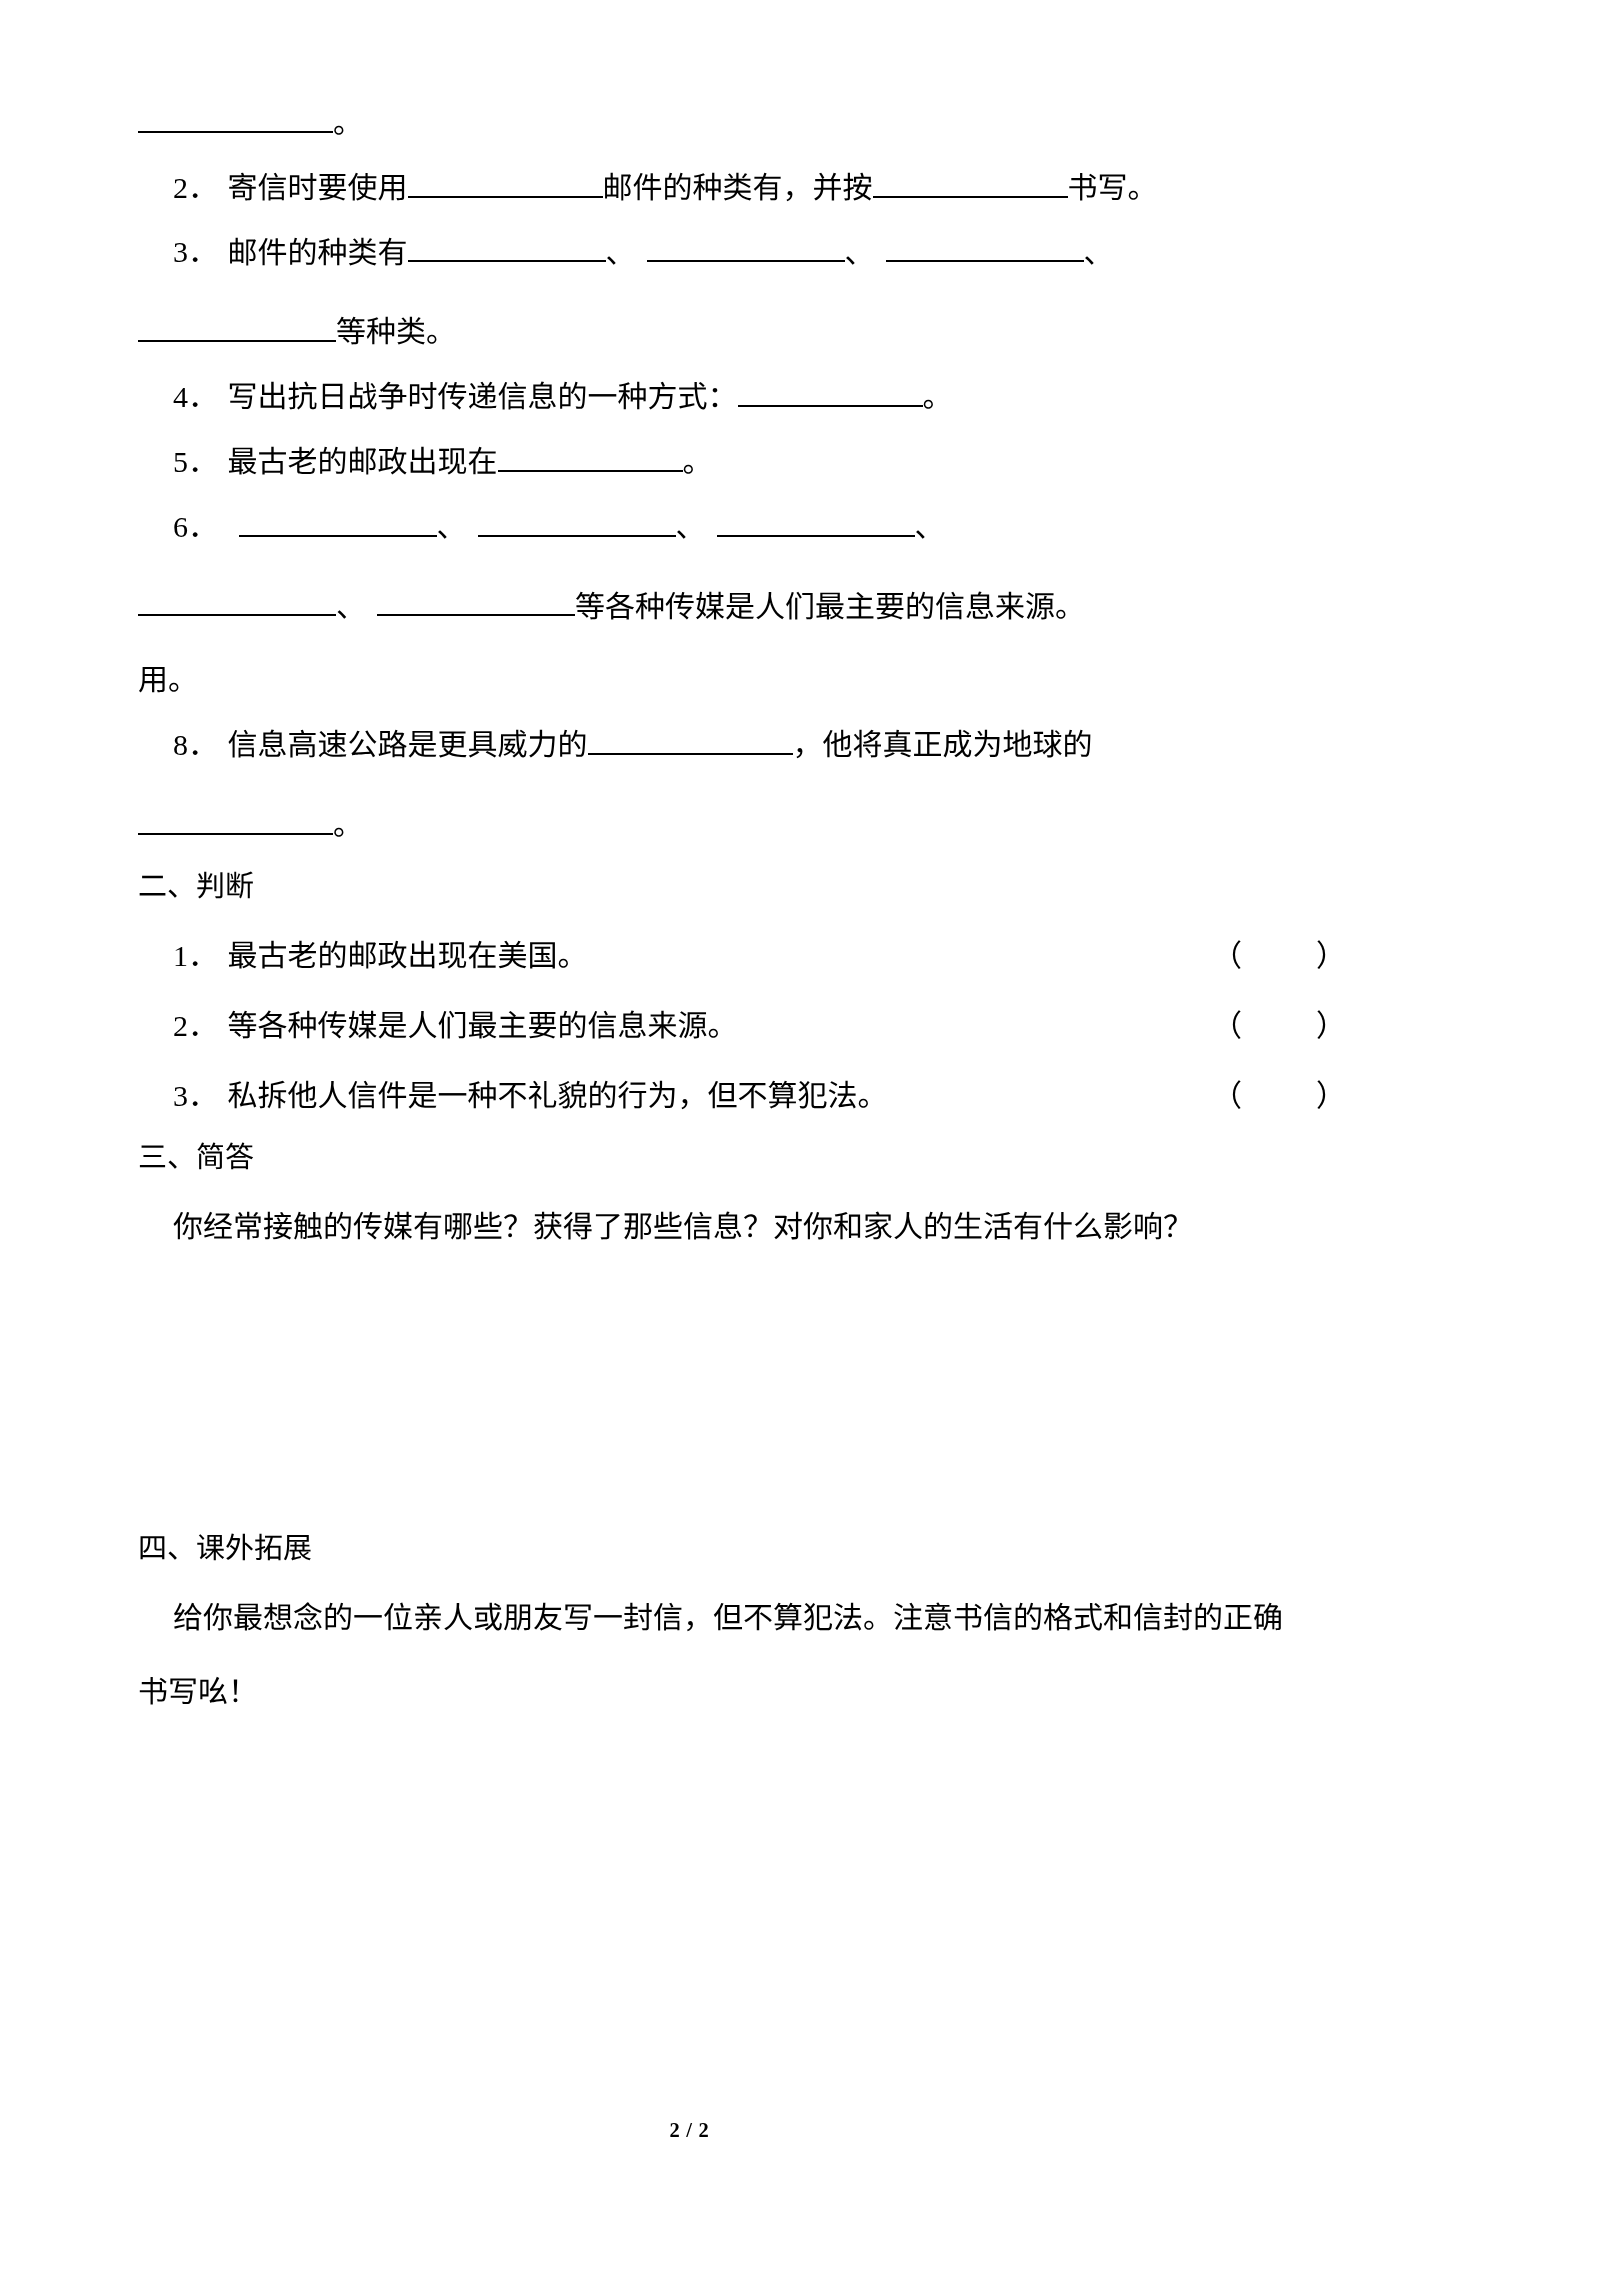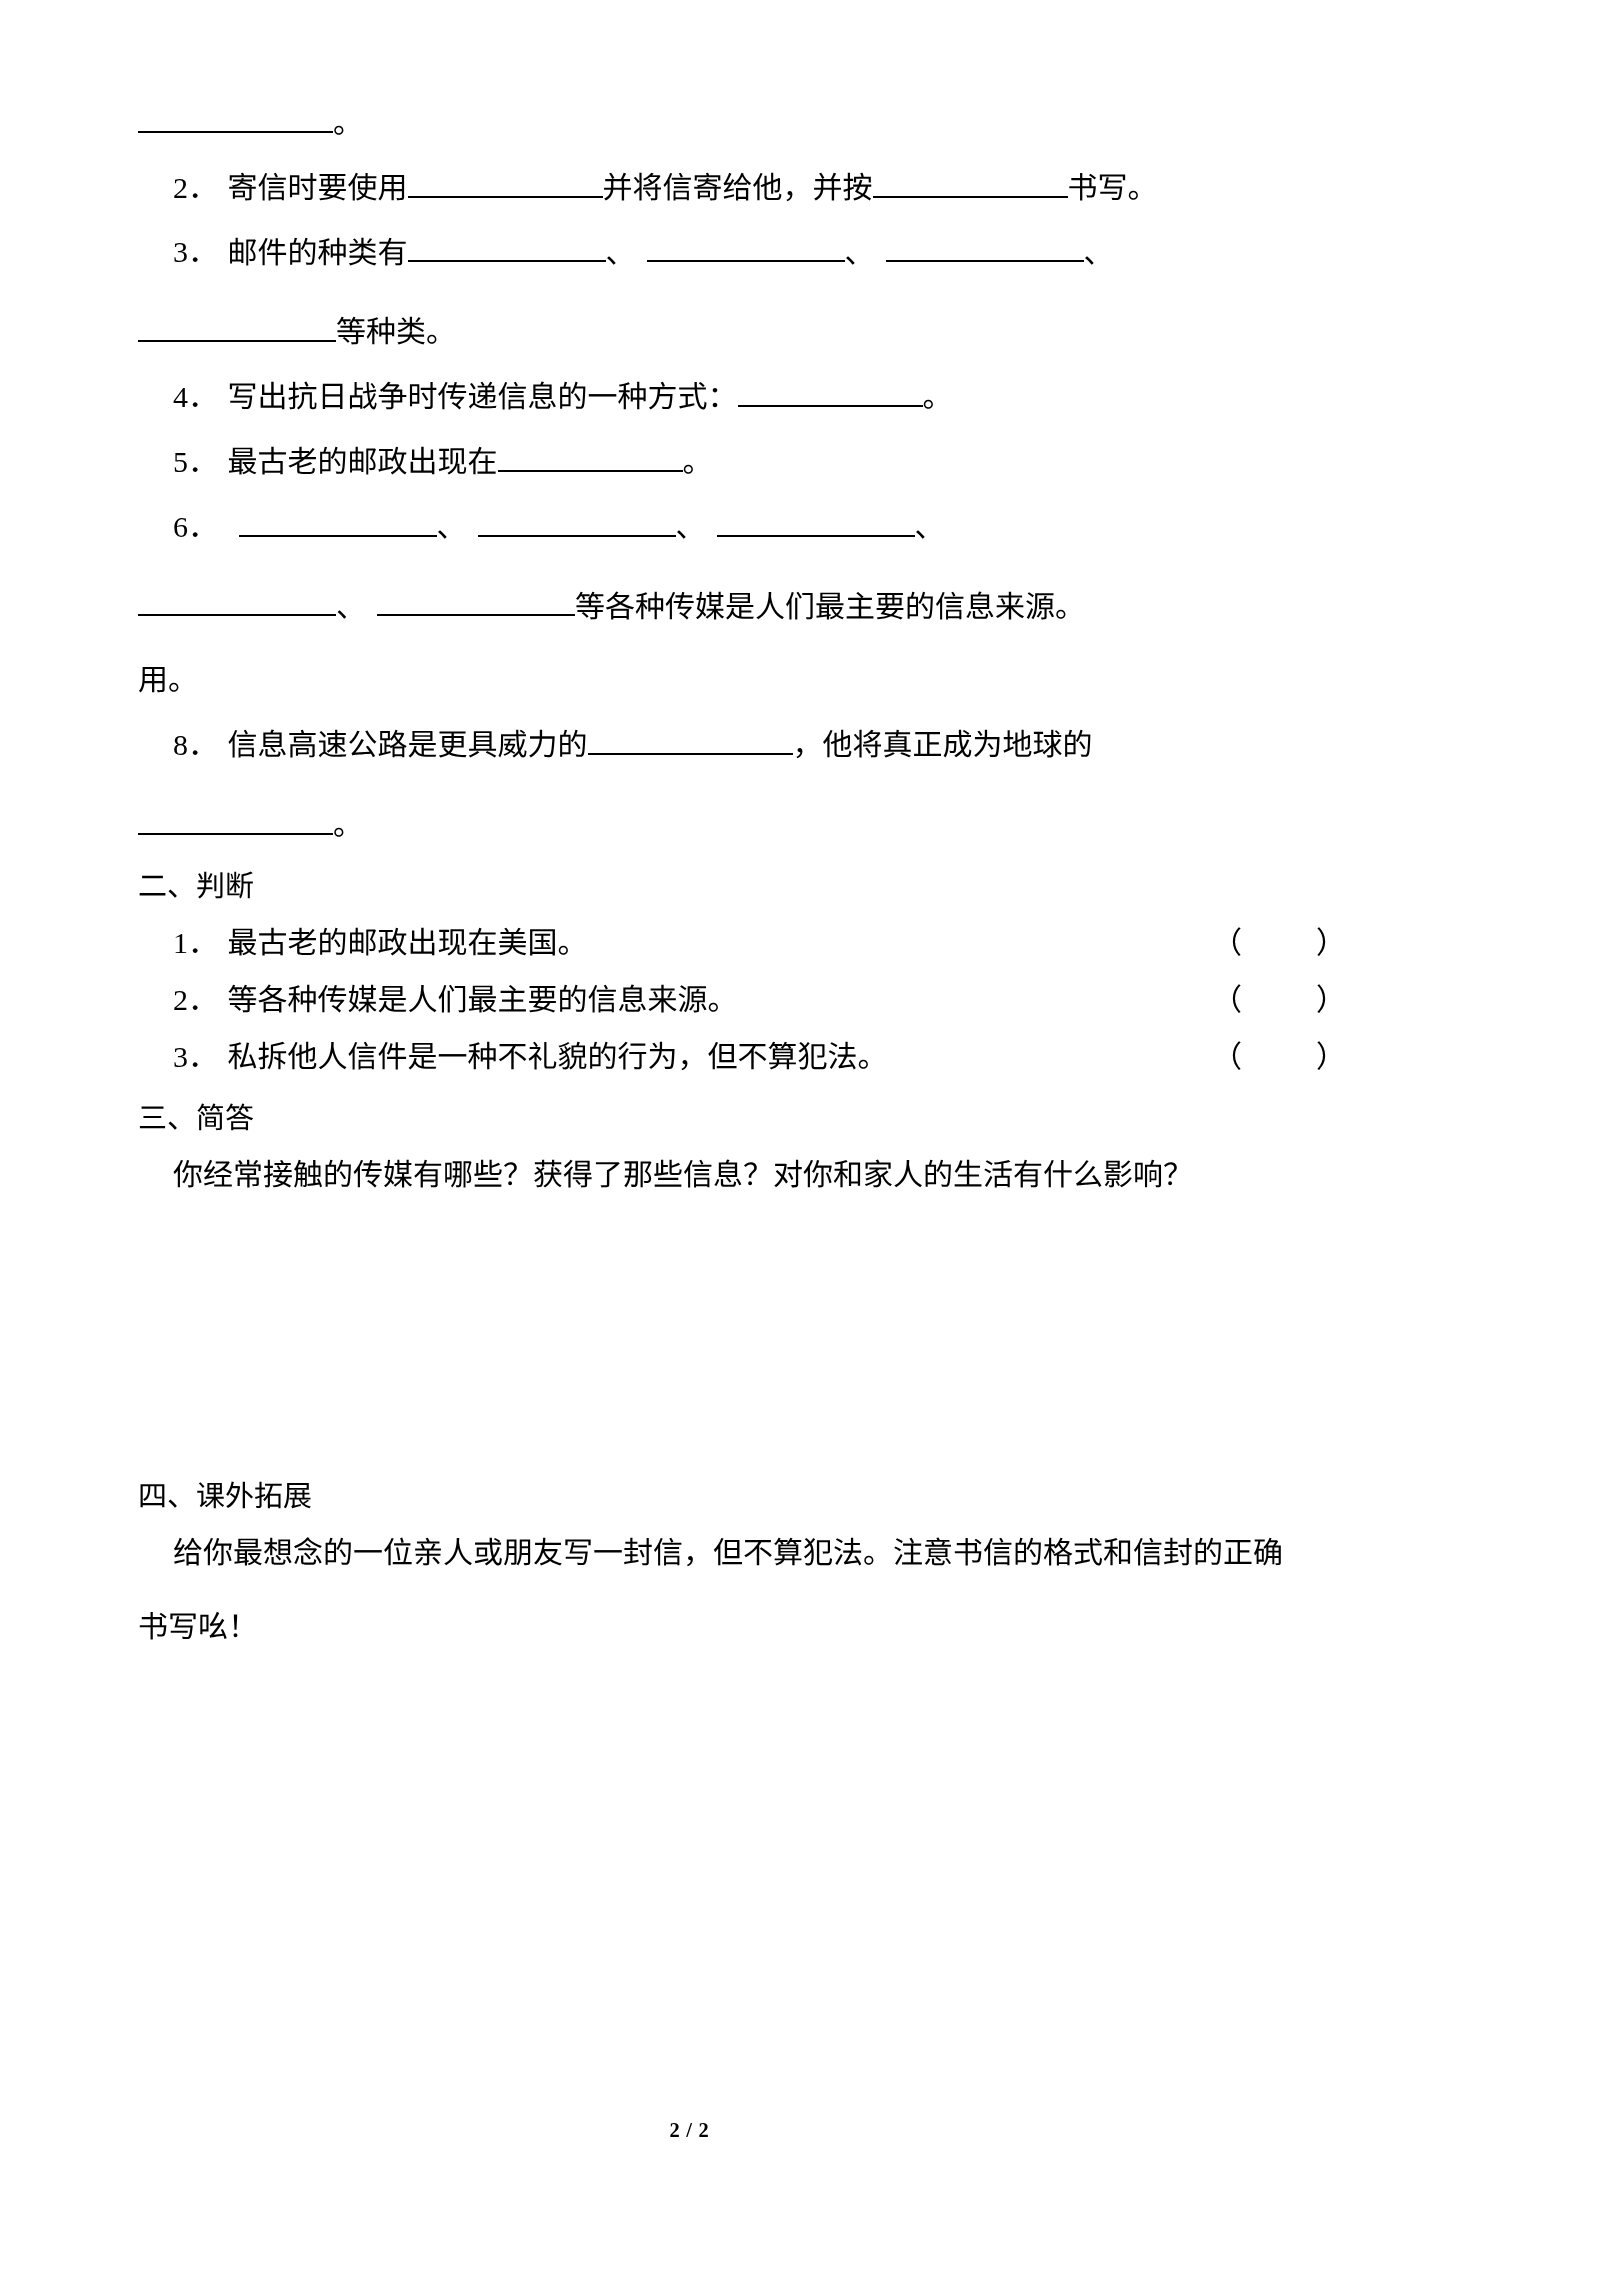--- a/index.html
+++ b/index.html
@@ -32,21 +32,21 @@
     font-size: 30px;
     line-height: 1.00;
     white-space: nowrap;
     margin: 0;
   }
 
   
   .sp-item   { margin-top: 29px; }
   .sp-cont   { margin-top: 44px; }
   .sp-head   { margin-top: 32px; }
-  .sp-tf     { margin-top: 27px; }
+  .sp-tf     { margin-top: 40px; }
 
   .indent { display: inline-block; width: 35px; }
 
   
   .num {
     display: inline-block;
     font-family: "Liberation Serif", "DejaVu Serif", serif;
     letter-spacing: 0;
   }
   .num::after { content: ""; display: inline-block; width: 9.5px; }
@@ -118,21 +118,21 @@
 <body>
 
 <div class="page">
   <div class="content">
 
     <div class="line">
       <span class="blank b-std"></span><span>。</span>
     </div>
 
     <div class="line sp-item">
-      <span class="indent"></span><span class="num">2．</span><span>寄信时要使用</span><span class="blank b-std"></span><span>并将信寄给他，并按</span><span class="blank b-std"></span><span>书写。</span>
+      <span class="indent"></span><span class="num">2．</span><span>寄信时要使用</span><span class="blank b-std"></span><span>邮件的种类有，并按</span><span class="blank b-std"></span><span>书写。</span>
     </div>
 
     <div class="line sp-item">
       <span class="indent"></span><span class="num">3．</span><span>邮件的种类有</span><span class="blank b-3"></span><span>、</span><span class="gap-sm"></span><span class="blank b-3"></span><span>、</span><span class="gap-sm"></span><span class="blank b-3"></span><span>、</span>
     </div>
     <div class="line sp-cont">
       <span class="blank b-3"></span><span>等种类。</span>
     </div>
 
     <div class="line sp-item">

